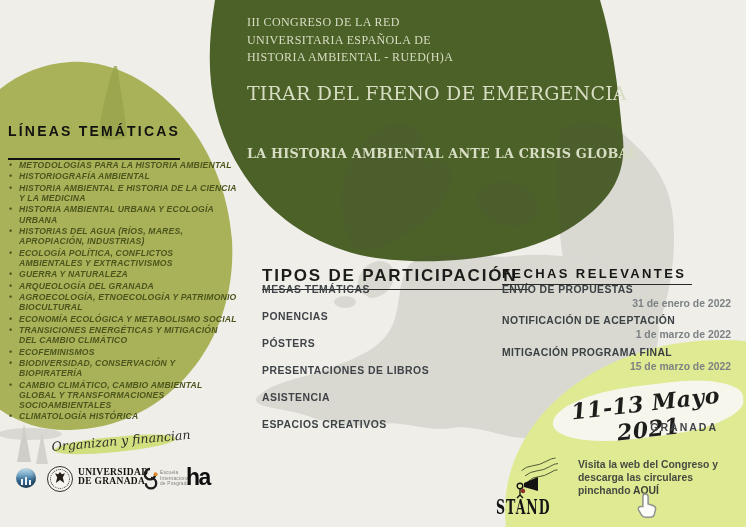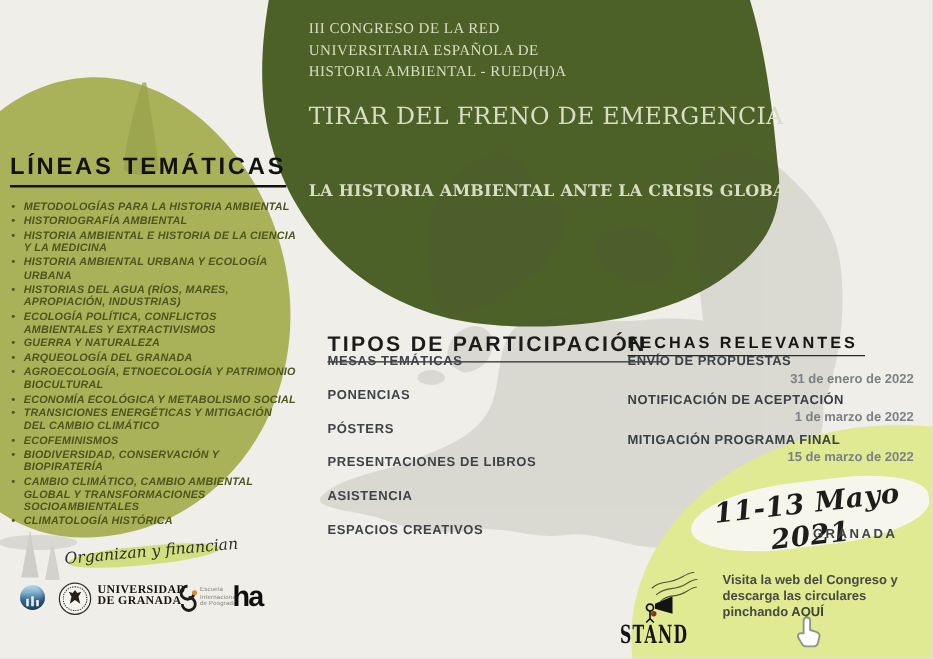--- a/index.html
+++ b/index.html
@@ -25,22 +25,22 @@
   }
   .tagline{
     left:247px;top:103px;width:420px;z-index:3;
     font-family:"DejaVu Serif",serif;font-size:12.8px;line-height:13px;
     letter-spacing:.2px;color:var(--title-text,#d8dec3);font-weight:700;margin-top:44px;
   }
 
   
   .lineas-heading{
     left:8px;top:123px;z-index:3;display:inline-block;
-    font-size:19px;font-weight:900;letter-spacing:2.2px;color:#121210;
-    border-bottom:2.4px solid #121210;padding-bottom:3px;
+    font-size:14px;font-weight:900;letter-spacing:2.2px;color:#121210;
+    border-bottom:2.4px solid #121210;padding-bottom:19px;
   }
   .lineas-list{
     left:8px;top:160px;width:229px;z-index:3;margin:0;padding:0;list-style:none;
     font-size:8.6px;line-height:10.2px;font-weight:700;letter-spacing:.2px;
     color:#4d551e;
     font-style:italic;
   }
   .lineas-list li{position:relative;padding-left:11px;margin-bottom:1.2px;}
   .lineas-list li::before{content:"•";position:absolute;left:1px;top:0;}
 

